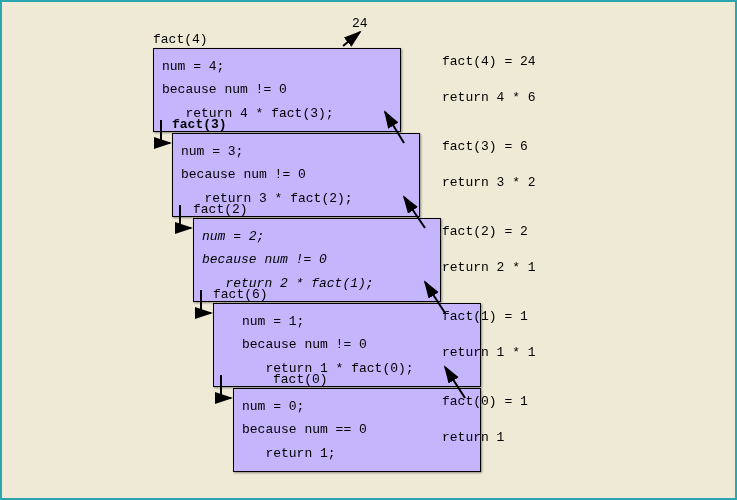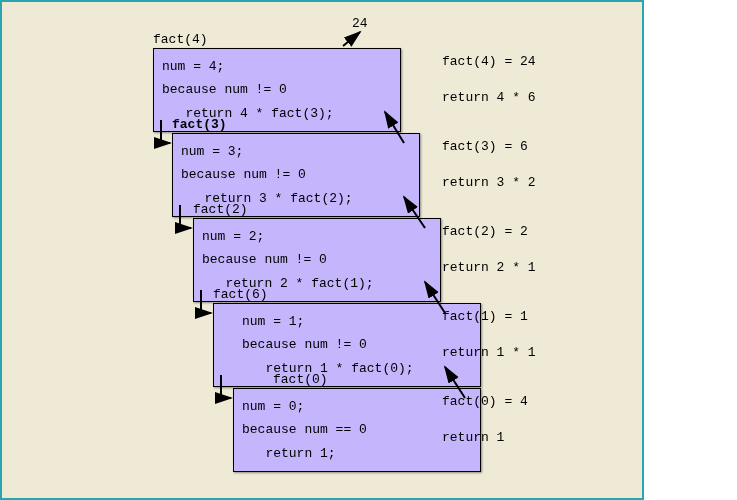--- a/index.html
+++ b/index.html
@@ -1,21 +1,21 @@
 <!DOCTYPE html>
 <html><head>
 <meta charset="utf-8">
 <style>
   body {
     margin: 0;
     background: #fff;
     font-family: "Courier New", monospace;
   }
   .outer {
-    width: 644px;
+    width: 737px;
     height: 500px;
     box-sizing: border-box;
     border: 2px solid #2aa6b0;
     background: #eeead6;
     position: relative;
   }
   .box {
     position: absolute;
     background: #c4b5fd;
     border: 1px solid #000;
@@ -53,36 +53,36 @@
    return 4 * fact(3);</div>
       <span class="annot" style="left: 440px; top: 52px;">fact(4) = 24</span>
       <span class="annot" style="left: 440px; top: 88px;">return 4 * 6</span>
       <span class="label" style="left: 170px; top: 115px; font-weight: bold;">fact(3)</span>
       <div class="box" style="left: 170px; top: 131px; width: 230px; height: 70px;">num = 3;
 because num != 0
    return 3 * fact(2);</div>
       <span class="annot" style="left: 440px; top: 137px;">fact(3) = 6</span>
       <span class="annot" style="left: 440px; top: 173px;">return 3 * 2</span>
       <span class="label" style="left: 191px; top: 200px;">fact(2)</span>
-      <div class="box" style="left: 191px; top: 216px; width: 230px; height: 70px;">num = 2;
+      <div class="box" style="left: 191px; top: 216px; width: 230px; height: 70px; font-style: italic;">num = 2;
 because num != 0
    return 2 * fact(1);</div>
       <span class="annot" style="left: 440px; top: 222px;">fact(2) = 2</span>
       <span class="annot" style="left: 440px; top: 258px;">return 2 * 1</span>
       <span class="label" style="left: 211px; top: 285px;">fact(6)</span>
       <div class="box" style="left: 211px; top: 301px; width: 230px; height: 70px; padding-left: 28px;">num = 1;
 because num != 0
    return 1 * fact(0);</div>
       <span class="annot" style="left: 440px; top: 307px;">fact(1) = 1</span>
       <span class="annot" style="left: 440px; top: 343px;">return 1 * 1</span>
       <span class="label" style="left: 231px; top: 370px; margin-left: 40px;">fact(0)</span>
       <div class="box" style="left: 231px; top: 386px; width: 230px; height: 70px;">num = 0;
 because num == 0
    return 1;</div>
-      <span class="annot" style="left: 440px; top: 392px;">fact(0) = 4</span>
+      <span class="annot" style="left: 440px; top: 392px;">fact(0) = 1</span>
       <span class="annot" style="left: 440px; top: 428px;">return 1</span>
     </div>
 
   <svg class="arrows" id="arrows">
     <defs>
       <marker id="ah" markerWidth="10" markerHeight="10" refX="8" refY="3" orient="auto" markerUnits="strokeWidth">
         <path d="M0,0 L9,3 L0,6 Z" fill="#000"></path>
       </marker>
     </defs>
     <g id="arrow-group" stroke="#000" stroke-width="2" fill="none" marker-end="url(#ah)">

